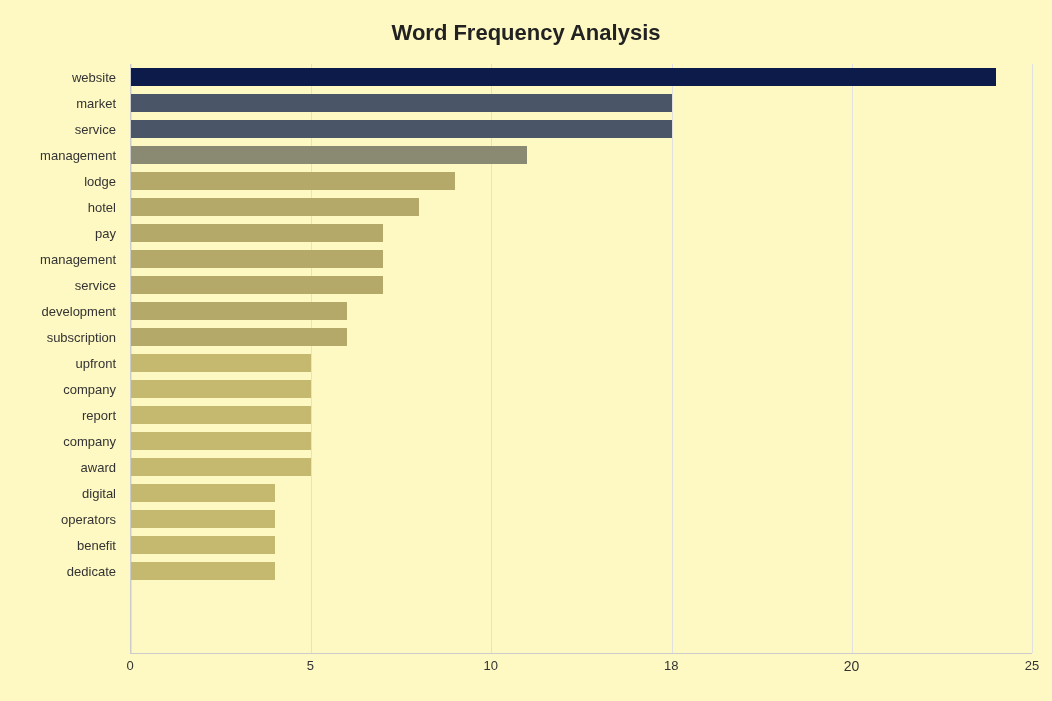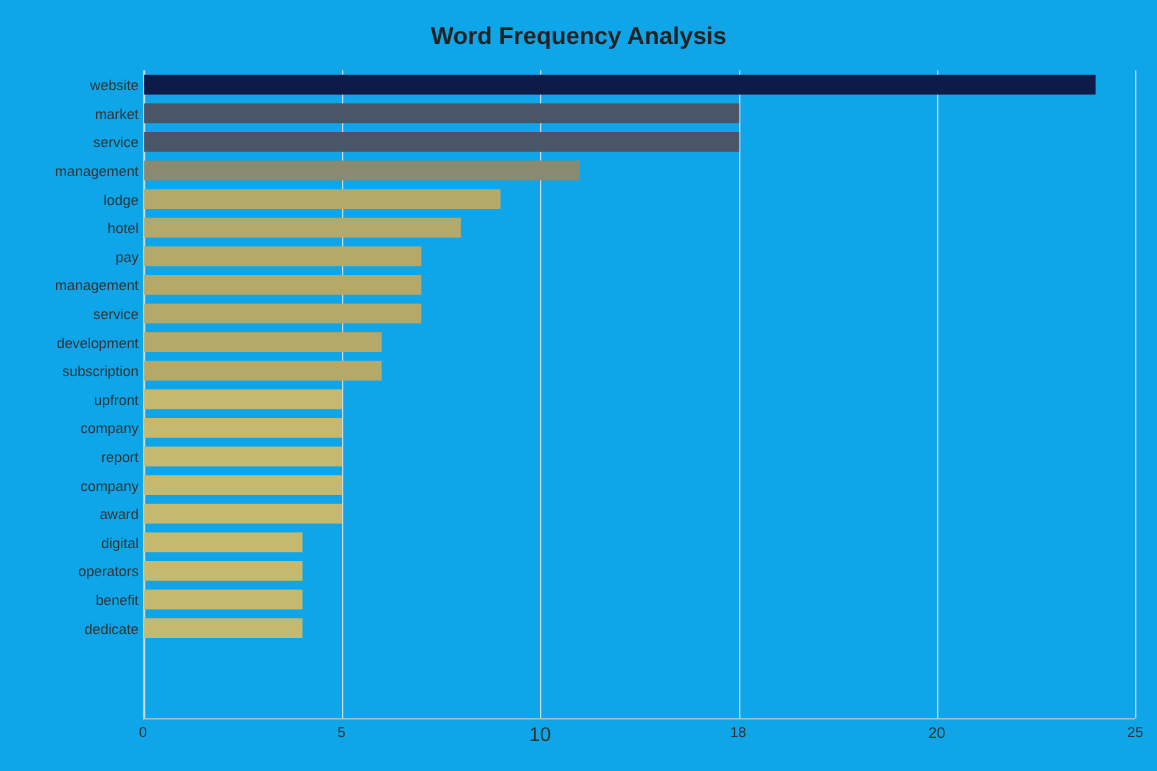--- a/index.html
+++ b/index.html
@@ -6,21 +6,21 @@
     body {
       background: #f5f5f5;
       font-family: Arial, sans-serif;
       width: 1052px;
       height: 701px;
       display: flex;
       align-items: center;
       justify-content: center;
     }
     .chart-container {
-      background: #0ea5e9;
+      background: #fef9c3;
       width: 1052px;
       height: 701px;
       padding: 20px 20px 60px 20px;
       position: relative;
     }
     .chart-title {
       text-align: center;
       font-size: 22px;
       font-weight: bold;
       color: #222;
@@ -40,21 +40,21 @@
       padding-top: 0;
       min-width: 110px;
     }
     .y-label {
       font-size: 13px;
       color: #333;
       height: 26px;
       display: flex;
       align-items: center;
       justify-content: flex-end;
-      padding-right: 4px;
+      padding-right: 14px;
     }
     .bars-and-grid {
       flex: 1;
       position: relative;
       border-left: 1px solid #ccc;
       border-bottom: 1px solid #ccc;
     }
     .grid-lines {
       position: absolute;
       top: 0;
@@ -207,18 +207,18 @@
           <div class="bar-row">
             <div class="bar" style="width: 16%; background-color: rgb(196, 185, 110);"></div>
           </div>
         </div>
     </div>
   </div>
 
   <div class="x-axis-labels" id="x-axis-labels" style="position: relative; height: 20px; flex: 1 1 0%; margin-left: 110px;">
       <div class="x-tick" style="position: absolute; left: calc(0% - 10px); width: 20px; font-size: 13px; color: rgb(51, 51, 51);">0</div>
       <div class="x-tick" style="position: absolute; left: calc(20% - 10px); width: 20px; font-size: 13px; color: rgb(51, 51, 51);">5</div>
-      <div class="x-tick" style="position: absolute; left: calc(40% - 10px); width: 20px; font-size: 18px; color: rgb(51, 51, 51);">10</div>
+      <div class="x-tick" style="position: absolute; left: calc(40% - 10px); width: 20px; font-size: 13px; color: rgb(51, 51, 51);">10</div>
       <div class="x-tick" style="position: absolute; left: calc(60% - 10px); width: 20px; font-size: 13px; color: rgb(51, 51, 51);">18</div>
       <div class="x-tick" style="position: absolute; left: calc(80% - 10px); width: 20px; font-size: 14px; color: rgb(51, 51, 51);">20</div>
       <div class="x-tick" style="position: absolute; left: calc(100% - 10px); width: 20px; font-size: 13px; color: rgb(51, 51, 51);">25</div>
     </div>
 </div>
 
 </body></html>

